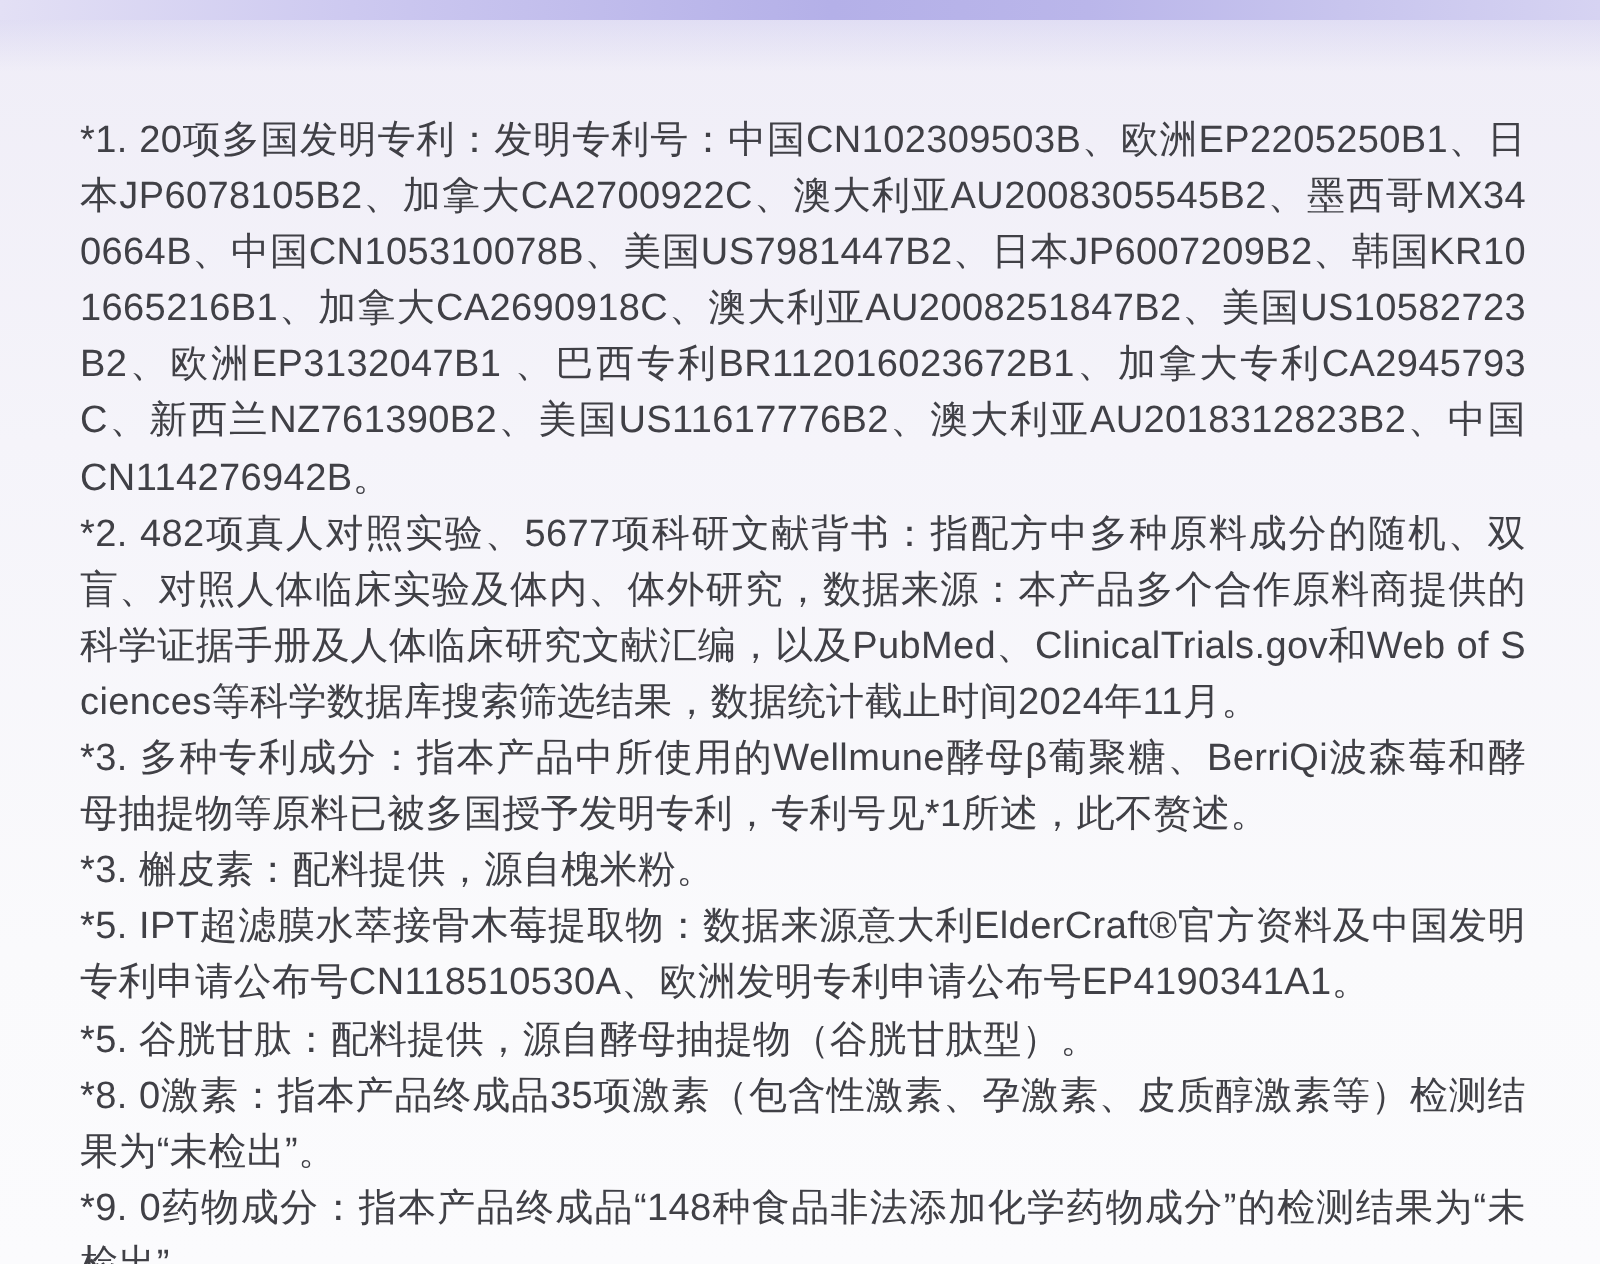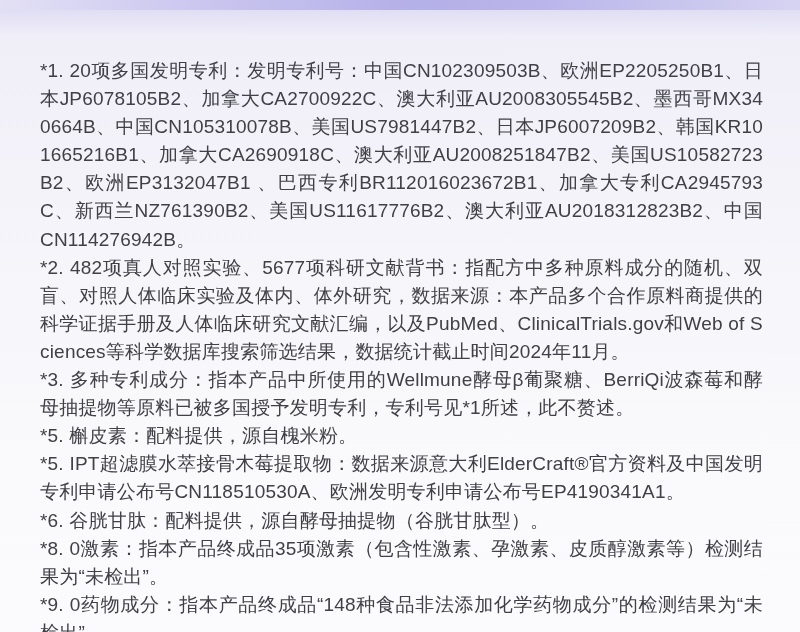--- a/index.html
+++ b/index.html
@@ -51,19 +51,19 @@
 <body>
 
 <div class="page">
   <div class="top-border"></div>
   <div class="top-border-fade"></div>
 
   <div class="disclaimer">
     <p>*1. 20项多国发明专利：发明专利号：中国CN102309503B、欧洲EP2205250B1、日本JP6078105B2、加拿大CA2700922C、澳大利亚AU2008305545B2、墨西哥MX340664B、中国CN105310078B、美国US7981447B2、日本JP6007209B2、韩国KR101665216B1、加拿大CA2690918C、澳大利亚AU2008251847B2、美国US10582723B2、欧洲EP3132047B1 、巴西专利BR112016023672B1、加拿大专利CA2945793C、新西兰NZ761390B2、美国US11617776B2、澳大利亚AU2018312823B2、中国CN114276942B。</p>
     <p>*2. 482项真人对照实验、5677项科研文献背书：指配方中多种原料成分的随机、双盲、对照人体临床实验及体内、体外研究，数据来源：本产品多个合作原料商提供的科学证据手册及人体临床研究文献汇编，以及PubMed、ClinicalTrials.gov和Web of Sciences等科学数据库搜索筛选结果，数据统计截止时间2024年11月。</p>
     <p>*3. 多种专利成分：指本产品中所使用的Wellmune酵母β葡聚糖、BerriQi波森莓和酵母抽提物等原料已被多国授予发明专利，专利号见*1所述，此不赘述。</p>
-    <p>*5. 槲皮素：配料提供，源自槐米粉。</p>
+    <p>*3. 槲皮素：配料提供，源自槐米粉。</p>
     <p>*5. IPT超滤膜水萃接骨木莓提取物：数据来源意大利ElderCraft®官方资料及中国发明专利申请公布号CN118510530A、欧洲发明专利申请公布号EP4190341A1。</p>
-    <p>*6. 谷胱甘肽：配料提供，源自酵母抽提物（谷胱甘肽型）。</p>
+    <p>*5. 谷胱甘肽：配料提供，源自酵母抽提物（谷胱甘肽型）。</p>
     <p>*8. 0激素：指本产品终成品35项激素（包含性激素、孕激素、皮质醇激素等）检测结果为“未检出”。</p>
     <p>*9. 0药物成分：指本产品终成品“148种食品非法添加化学药物成分”的检测结果为“未检出”。</p>
   </div>
 </div>
 
 </body></html>

